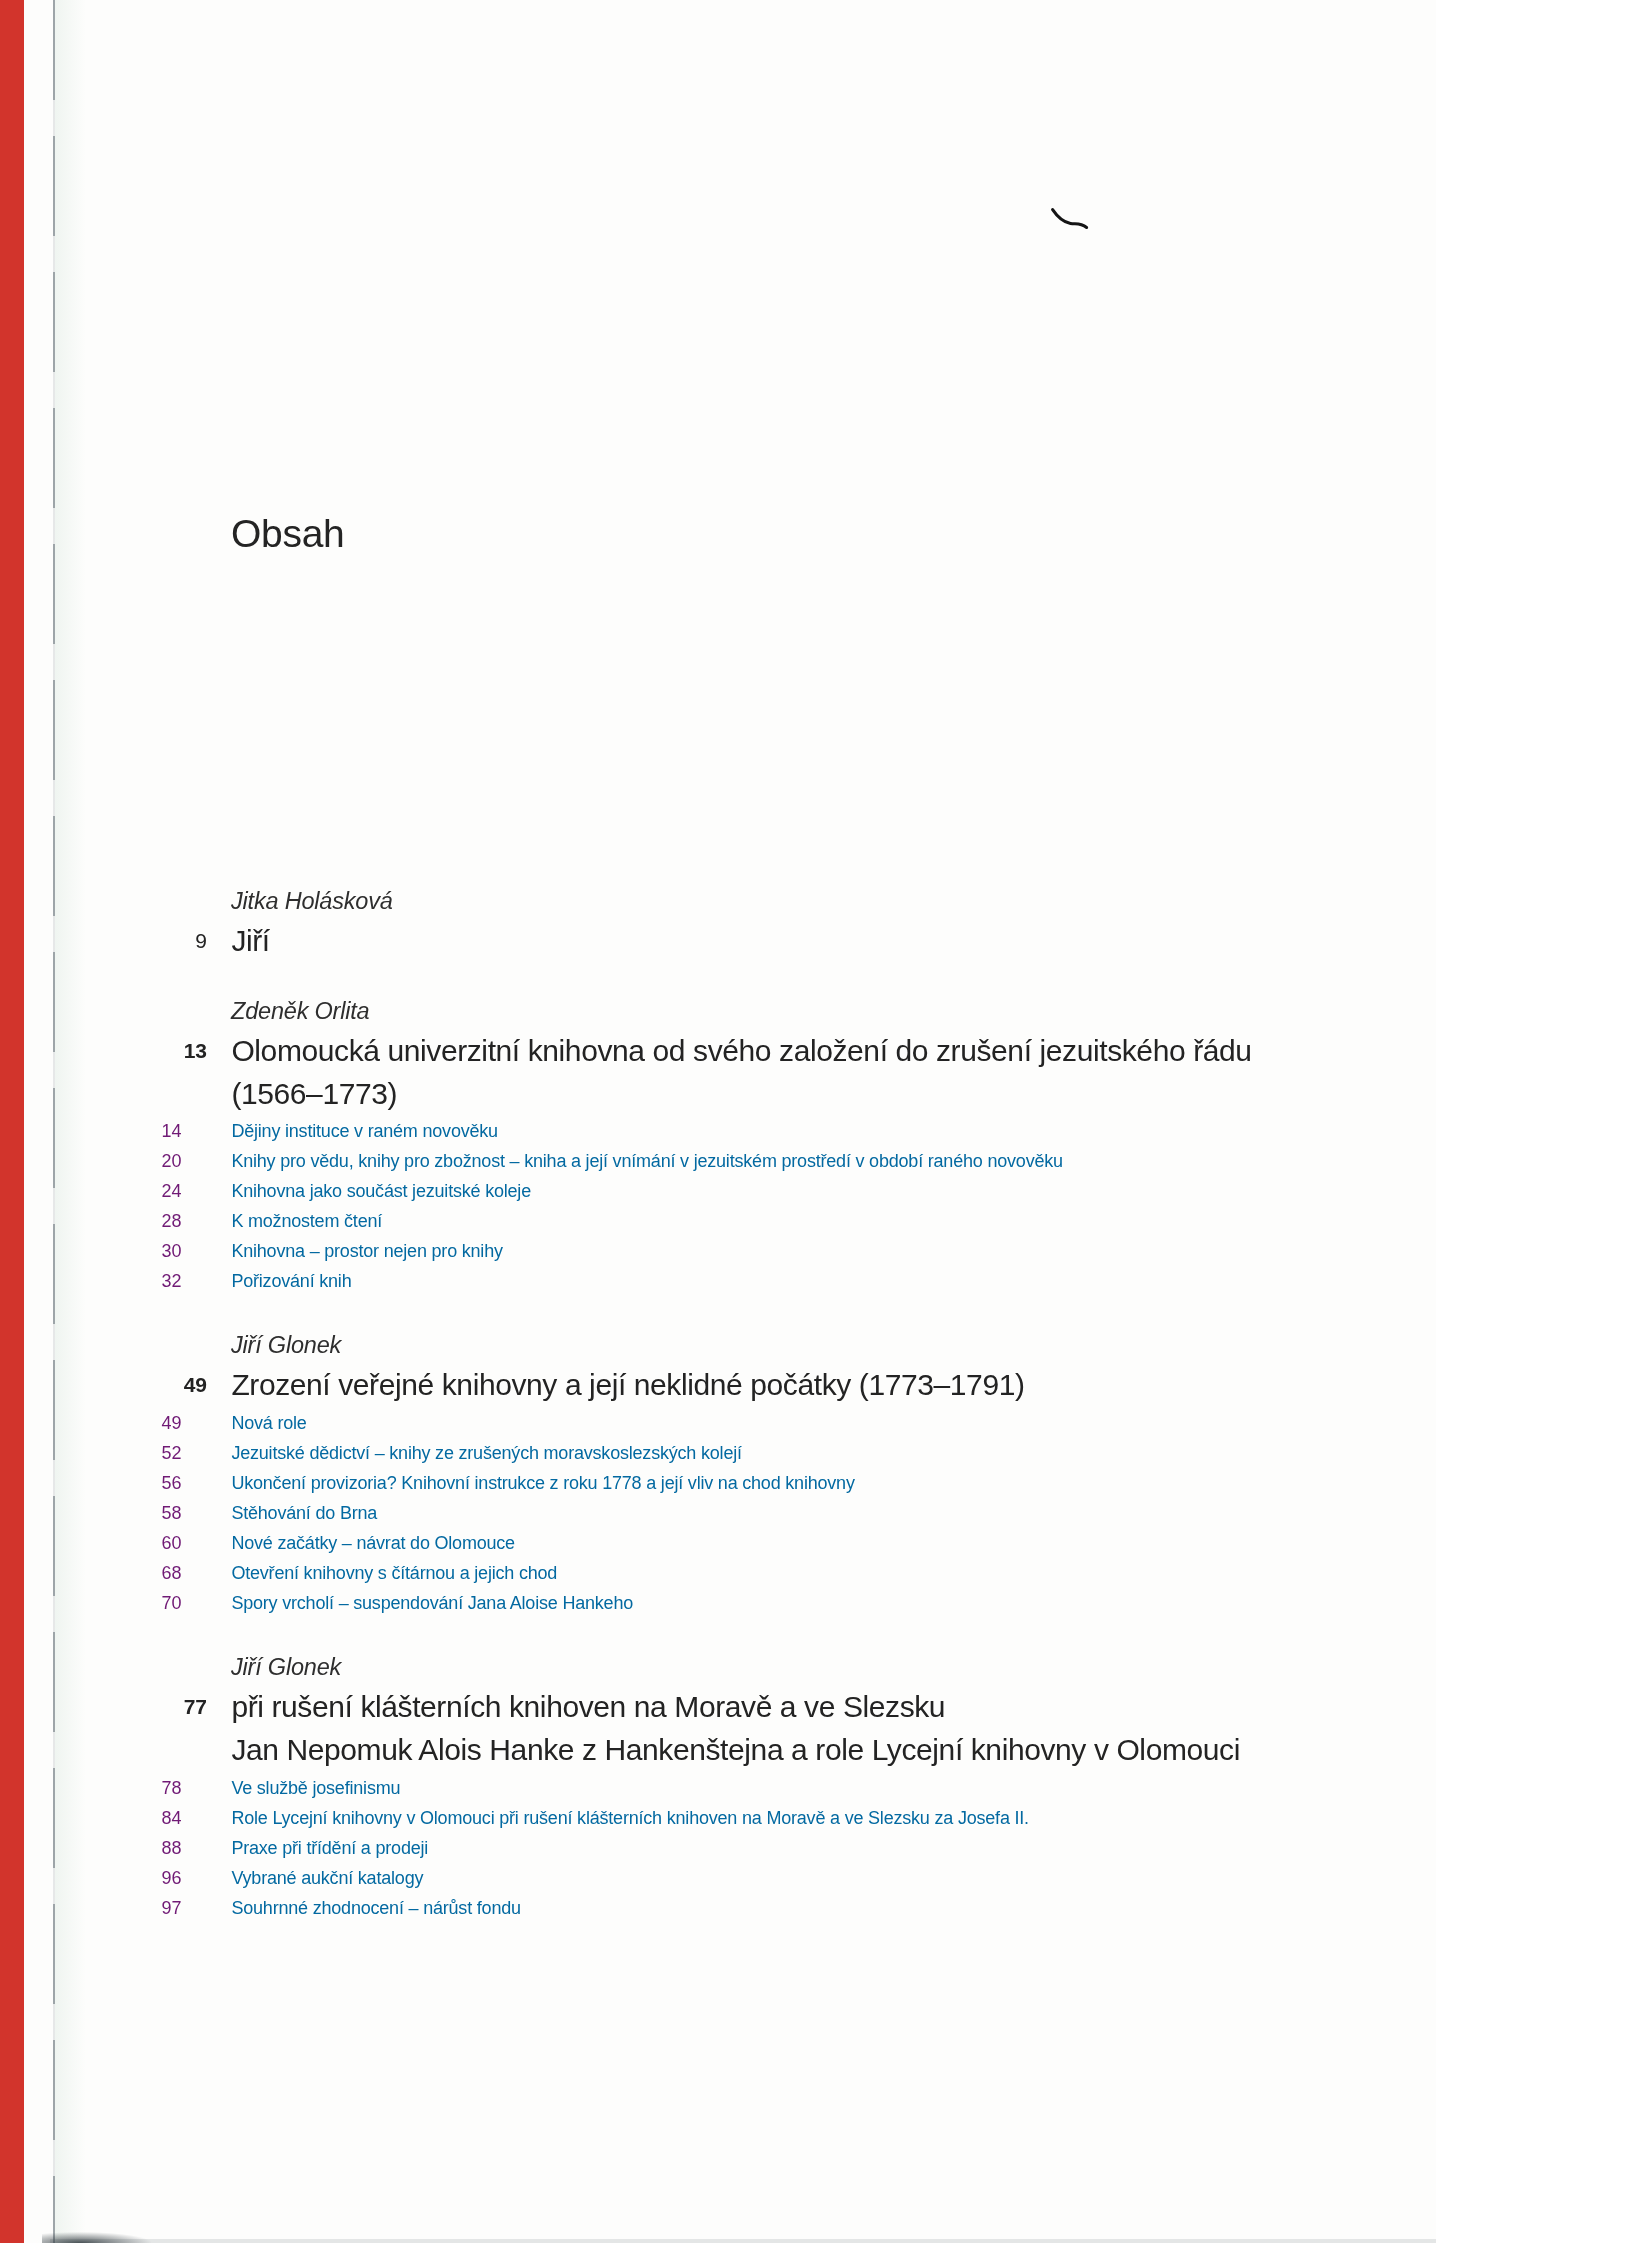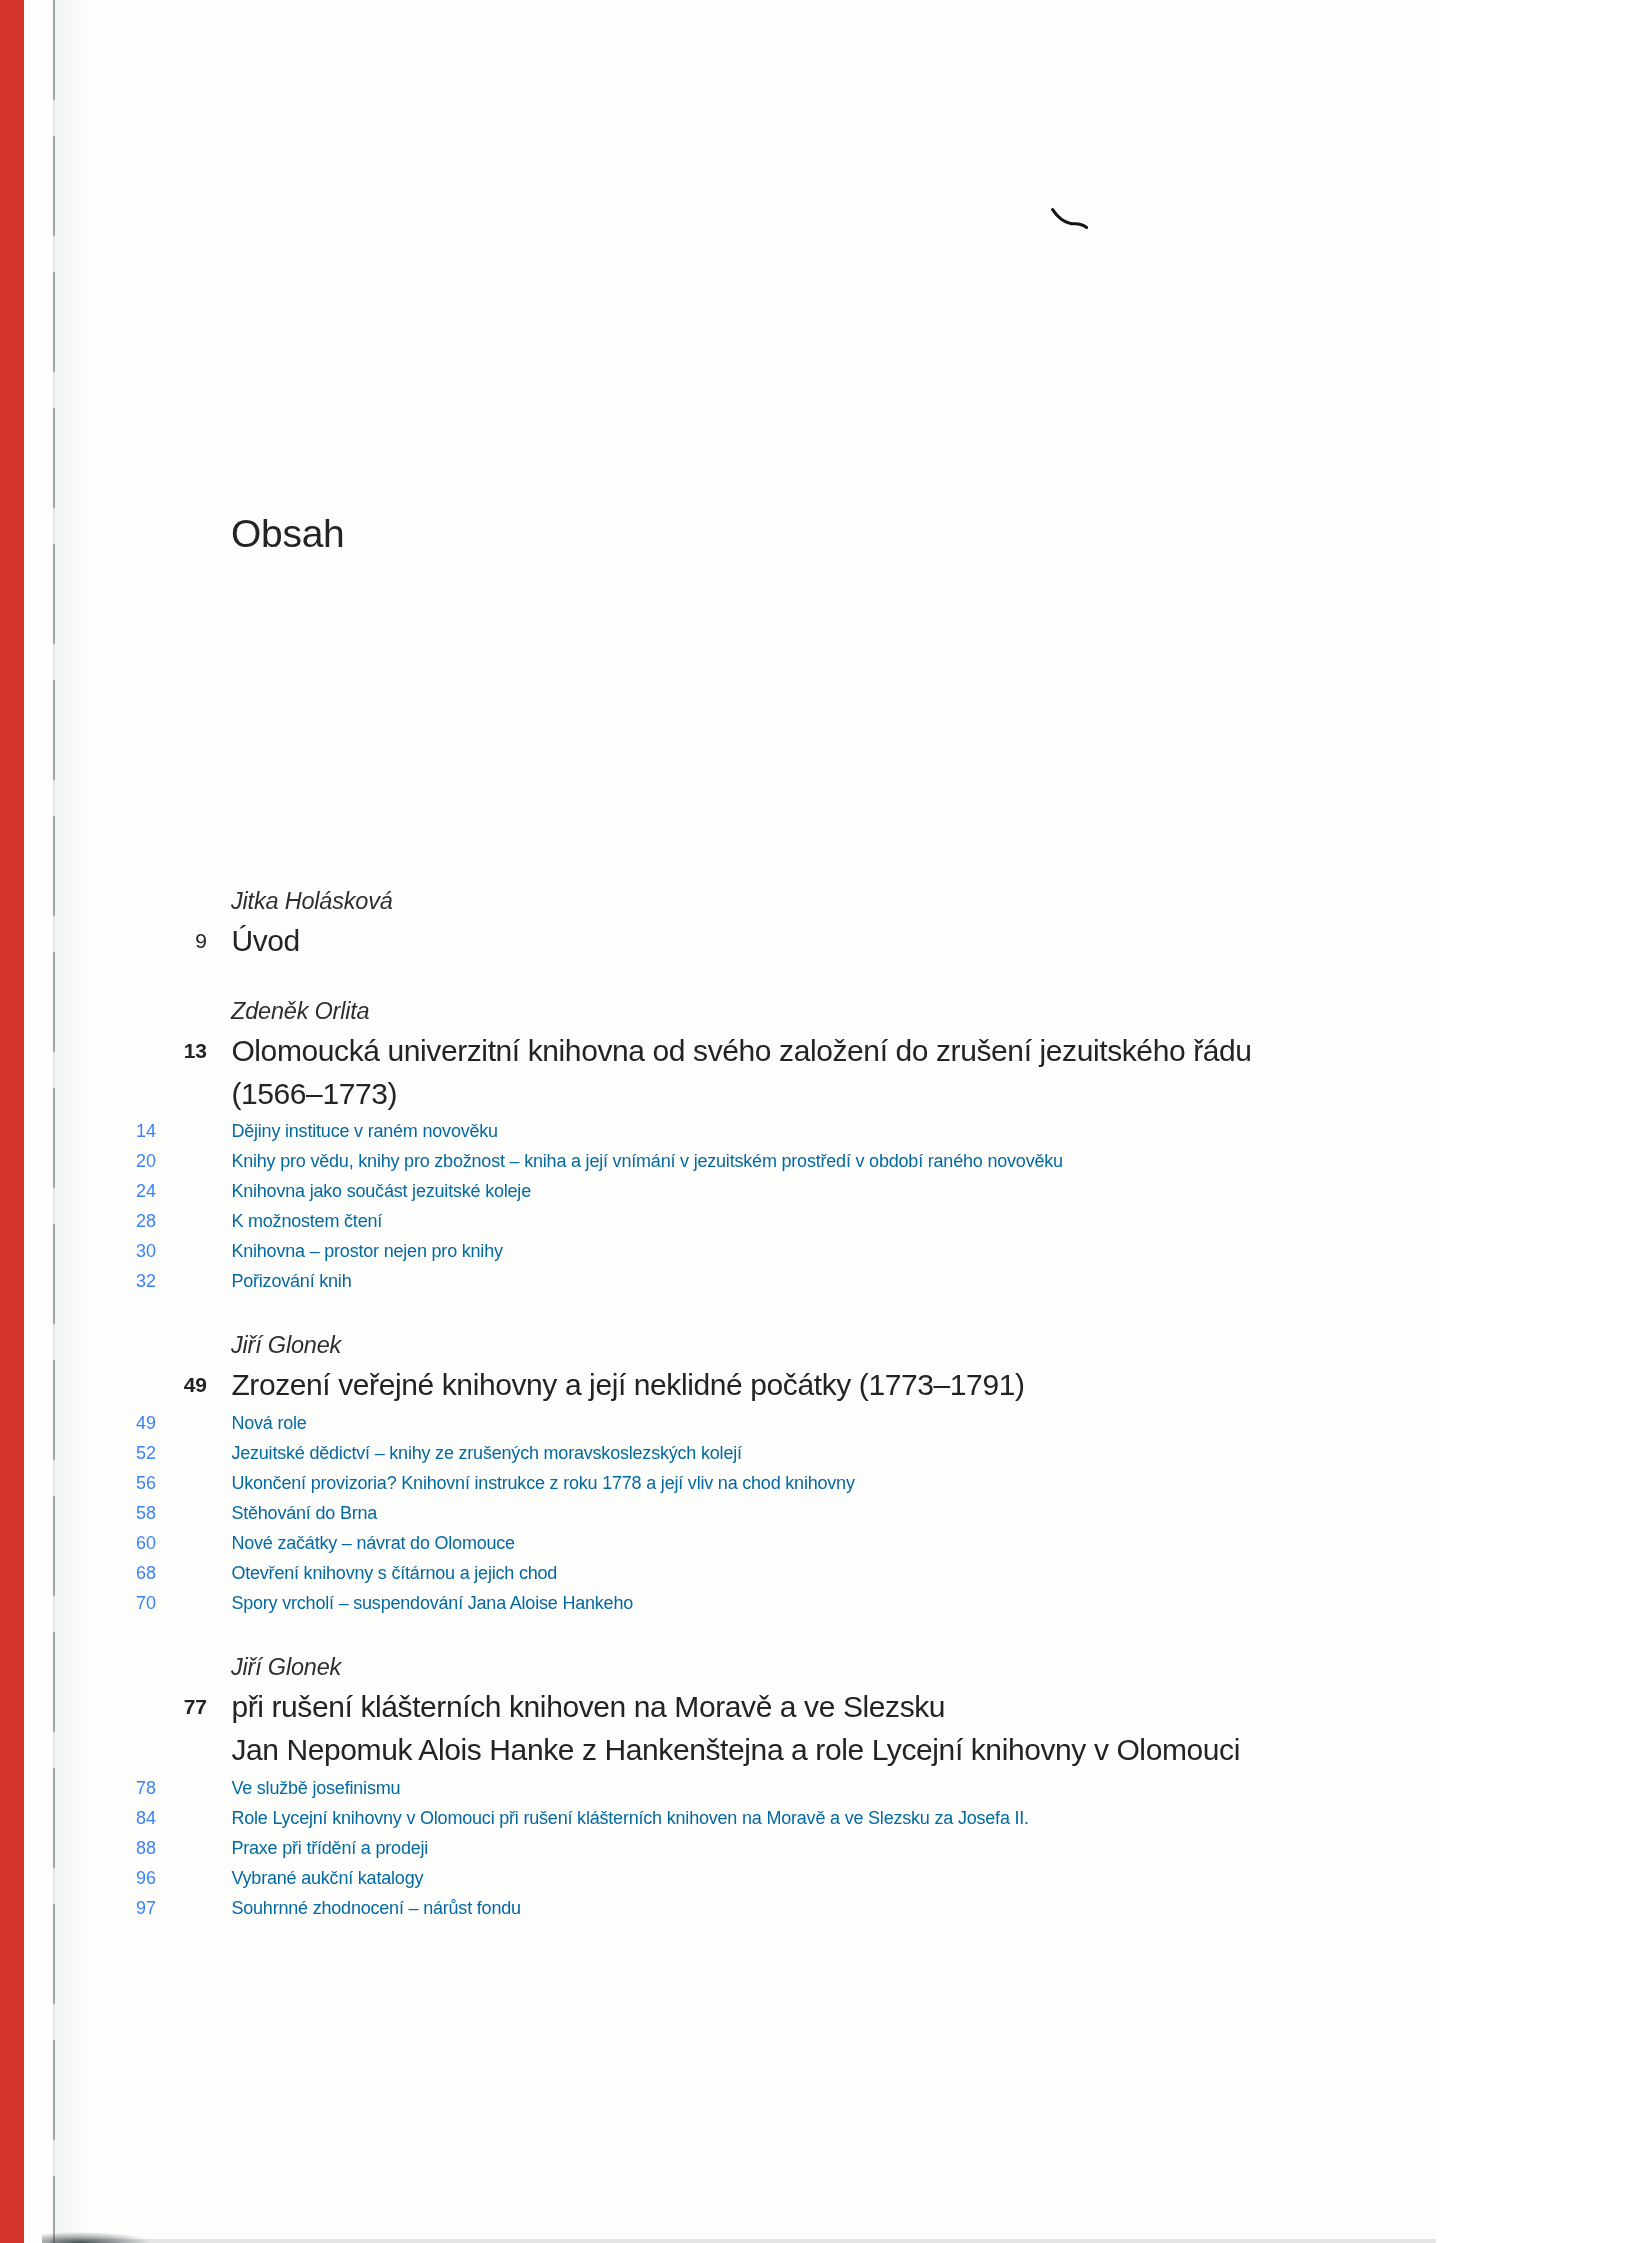--- a/index.html
+++ b/index.html
@@ -97,22 +97,22 @@
     font-size: 30px;
     line-height: 43px;
     letter-spacing: -0.4px;
     color: #232323;
   }
   .chap-title .tline { display: block; }
   .items { margin-top: 1.8px; }
   .item-num {
     font-size: 18px;
     line-height: 30px;
-    text-align: left;
-    color: #3b82f6;
+    text-align: center;
+    color: #701a75;
   }
   .item-label {
     font-size: 18px;
     line-height: 30px;
     letter-spacing: -0.2px;
     color: #0369a1;
     white-space: nowrap;
   }
 </style>
 </head>
@@ -128,21 +128,21 @@
   </svg>
 
   <div class="content">
     <h1 class="obsah">Obsah</h1>
     <div id="sections">
         <div class="section">
           <div class="author">Jitka Holásková</div>
           <div class="row chapter-row">
             <div class="chap-num">9</div>
             <div class="chap-title">
-              <span class="tline">Úvod</span>
+              <span class="tline">Jiří</span>
             </div>
           </div>
         </div>
         <div class="section">
           <div class="author">Zdeněk Orlita</div>
           <div class="row chapter-row">
             <div class="chap-num">13</div>
             <div class="chap-title">
               <span class="tline">Olomoucká univerzitní knihovna od svého založení do zrušení jezuitského řádu</span>
               <span class="tline">(1566–1773)</span>

